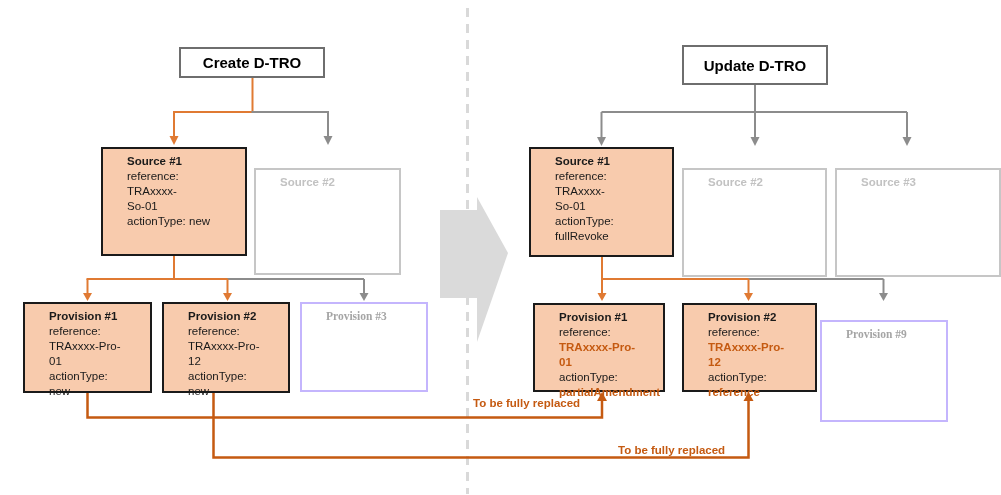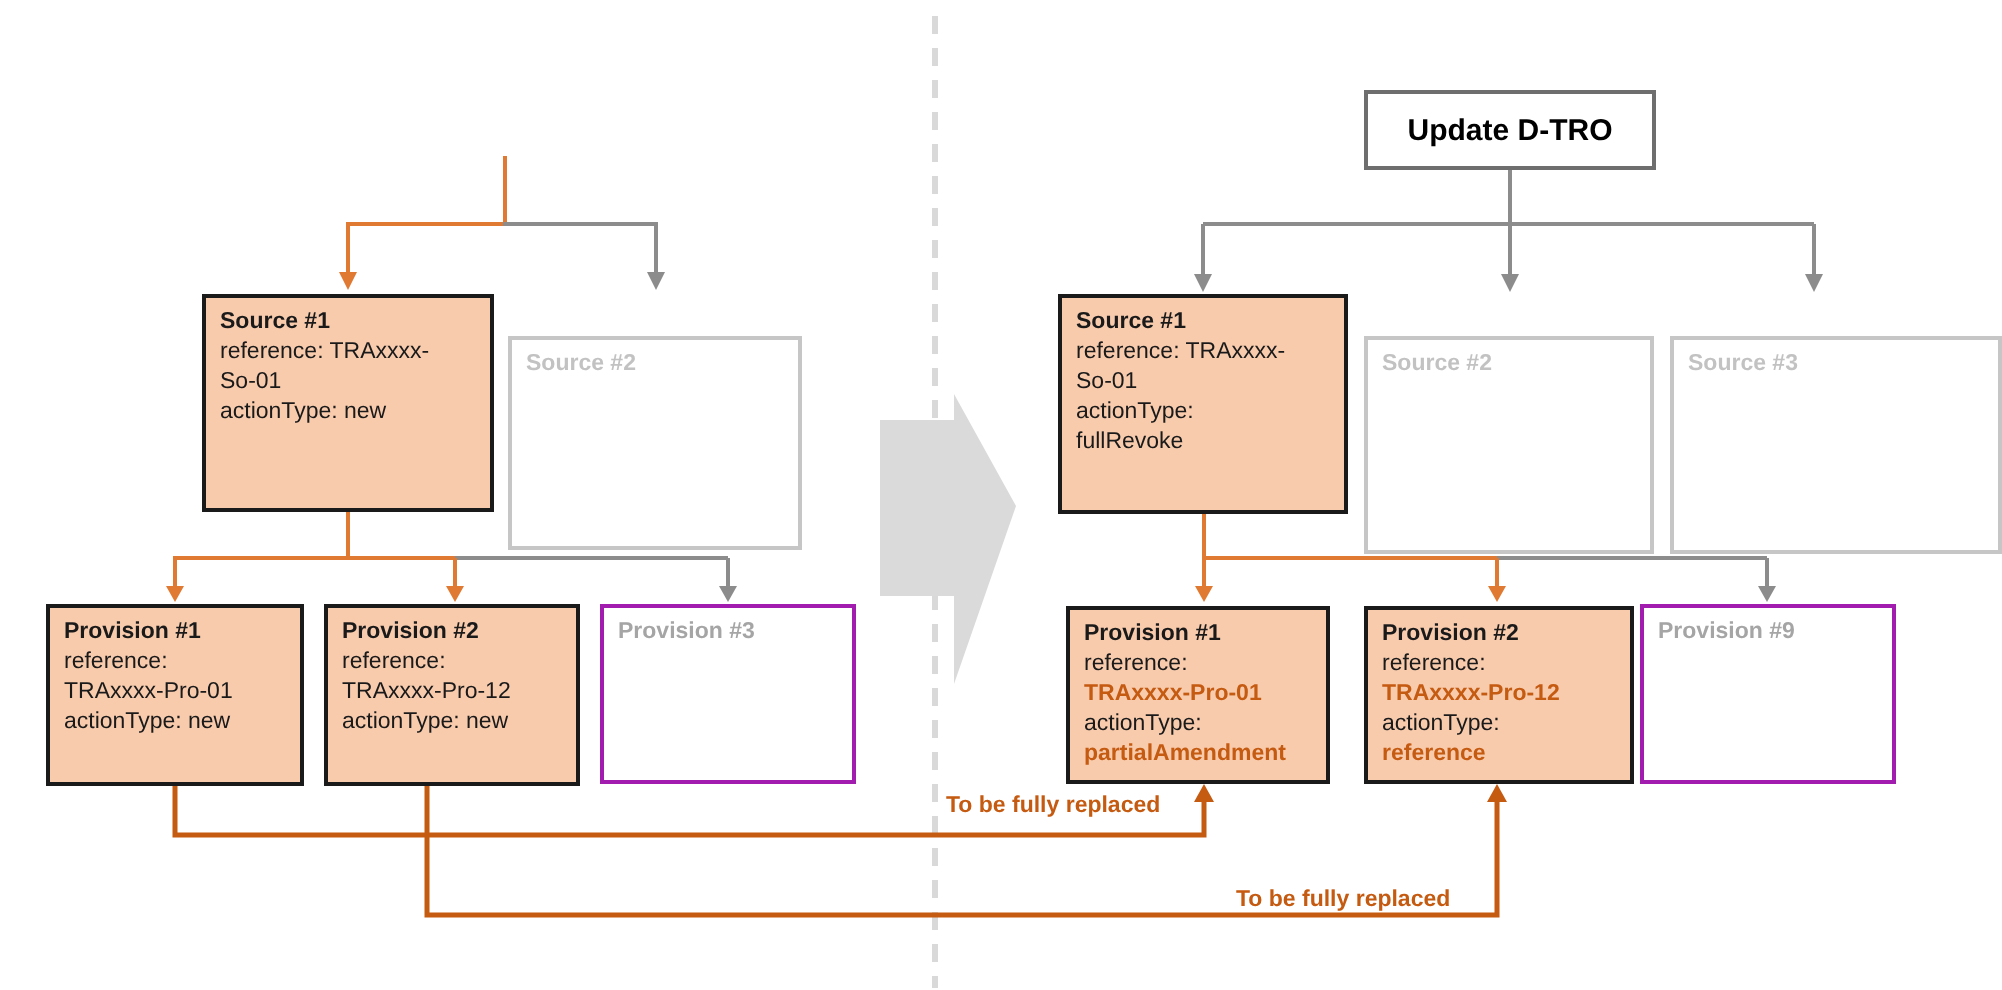--- a/index.html
+++ b/index.html
@@ -3,26 +3,26 @@
 <meta charset="utf-8">
 <style>
   html,body { margin:0; padding:0; background:#ffffff; }
   .canvas {
     position:relative; width:1001px; height:495px; background:#ffffff;
     font-family:"Liberation Sans", sans-serif; overflow:hidden;
   }
   .layer { position:absolute; left:0; top:0; width:1001px; height:495px; }
   .box {
     position:absolute; box-sizing:border-box;
-    font-size:11.5px; line-height:15px; padding:5px 7px; color:#1a1a1a;
+    font-size:11.5px; line-height:15px; padding:5px 24px; color:#1a1a1a;
     background:#ffffff;
   }
   .hl { background:#F8CBAD; border:2px solid #1a1a1a; }
   .gray-src { border:2px solid #C6C6C6; color:#C2C2C2; font-weight:bold;margin-top:21px; }
-  .gray-prov { border:2px solid #a21caf; color:#A5A5A5; font-weight:bold; }
+  .gray-prov { border:2px solid #c4b5fd; color:#A5A5A5; font-weight:bold;font-family:Liberation Serif, serif; }
   .titlebox {
     position:absolute; box-sizing:border-box; background:#ffffff;
     border:2px solid #6E6E6E; color:#000000;
     font-size:15px; font-weight:bold;
     display:flex; align-items:center; justify-content:center;
   }
   .t { font-weight:bold; }
   .ov { color:#C55A11; font-weight:bold; }
   .anno {
     position:absolute; width:120px; text-align:left;
@@ -81,20 +81,23 @@
     <polygon points="879,293 888,293 883.5,301" fill="#8C8C8C"></polygon>
 
     <g fill="none" stroke="#C55A11" stroke-width="2.5">
       <path d="M87.5 393 V417.5 H602 V400"></path>
       <path d="M213.5 393 V457.5 H748.5 V400"></path>
     </g>
     <polygon points="597,401 607,401 602,392" fill="#C55A11"></polygon>
     <polygon points="743.5,401 753.5,401 748.5,392" fill="#C55A11"></polygon>
   </svg>
 
+  <div class="titlebox" style="left:179px; top:47px; width:146px; height:31px;">
+    <span>Create D-TRO</span>
+  </div>
 
   <div class="box hl" style="left:101px; top:147px; width:146px; height:109px;">
     <div class="t">Source #1</div>
     <div>reference: TRAxxxx-</div>
     <div>So-01</div>
     <div>actionType: new</div>
   </div>
 
   <div class="box gray-src" style="left:254px; top:147px; width:147px; height:107px;">
     <div>Source #2</div>
@@ -147,20 +150,20 @@
   </div>
 
   <div class="box hl" style="left:682px; top:303px; width:135px; height:89px;">
     <div class="t">Provision #2</div>
     <div>reference:</div>
     <div class="ov">TRAxxxx-Pro-12</div>
     <div>actionType:</div>
     <div class="ov">reference</div>
   </div>
 
-  <div class="box gray-prov" style="left:820px; top:302px; width:128px; height:90px;">
+  <div class="box gray-prov" style="left:820px; top:320px; width:128px; height:102px;">
     <div>Provision #9</div>
   </div>
 
   <div class="anno" style="left:473px; top:397px;">To be fully replaced</div>
   <div class="anno" style="left:618px; top:444px;">To be fully replaced</div>
 
 </div>
 
 </body></html>

